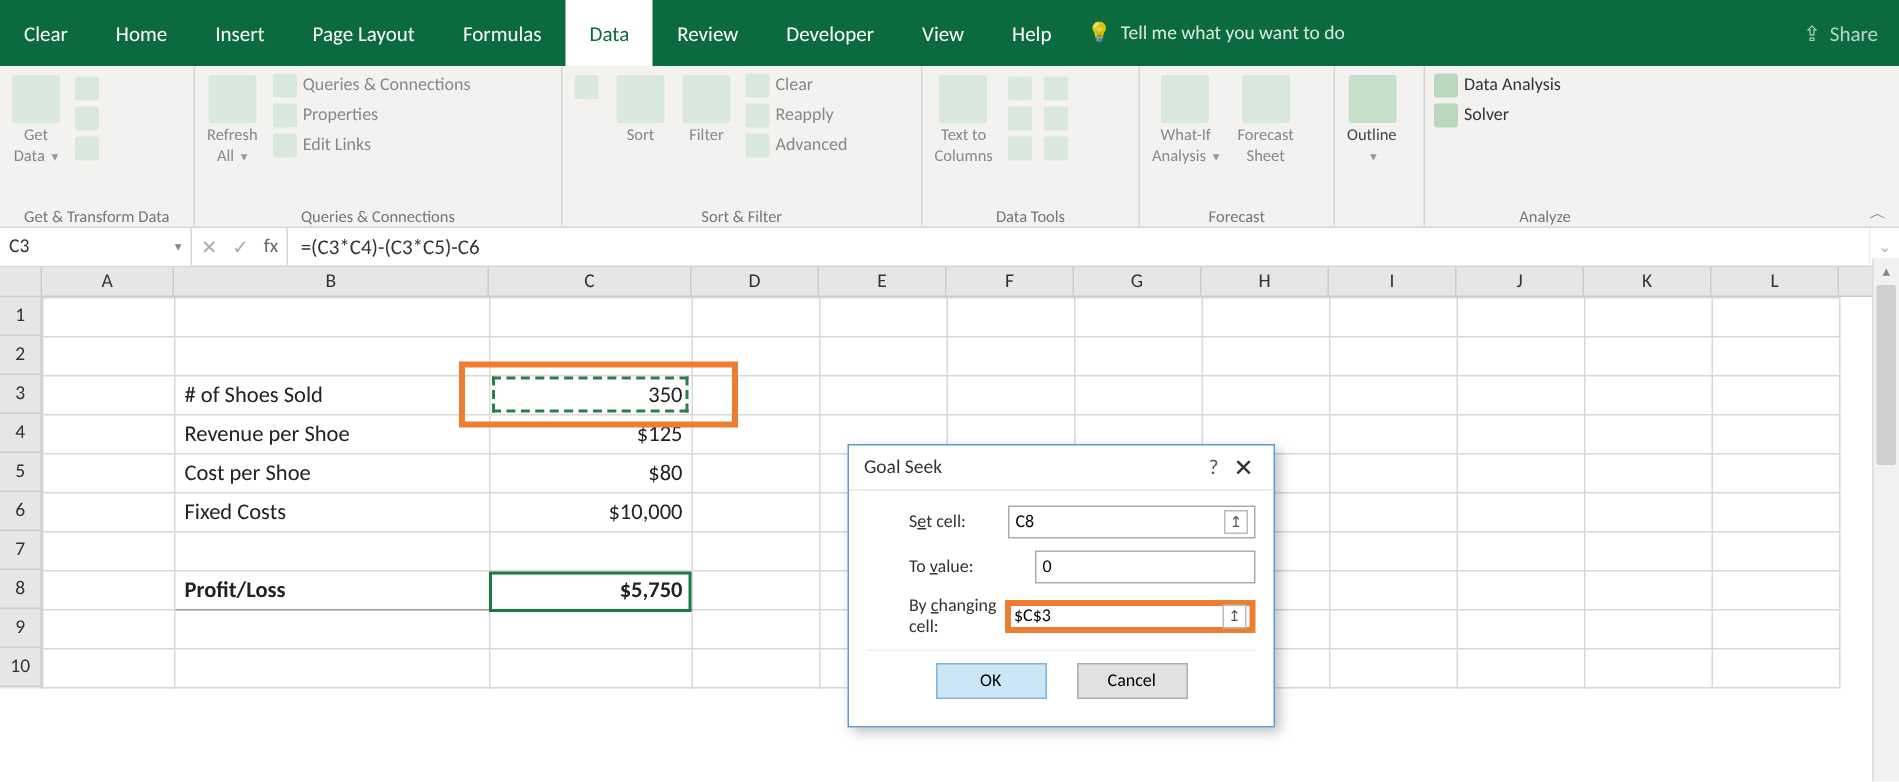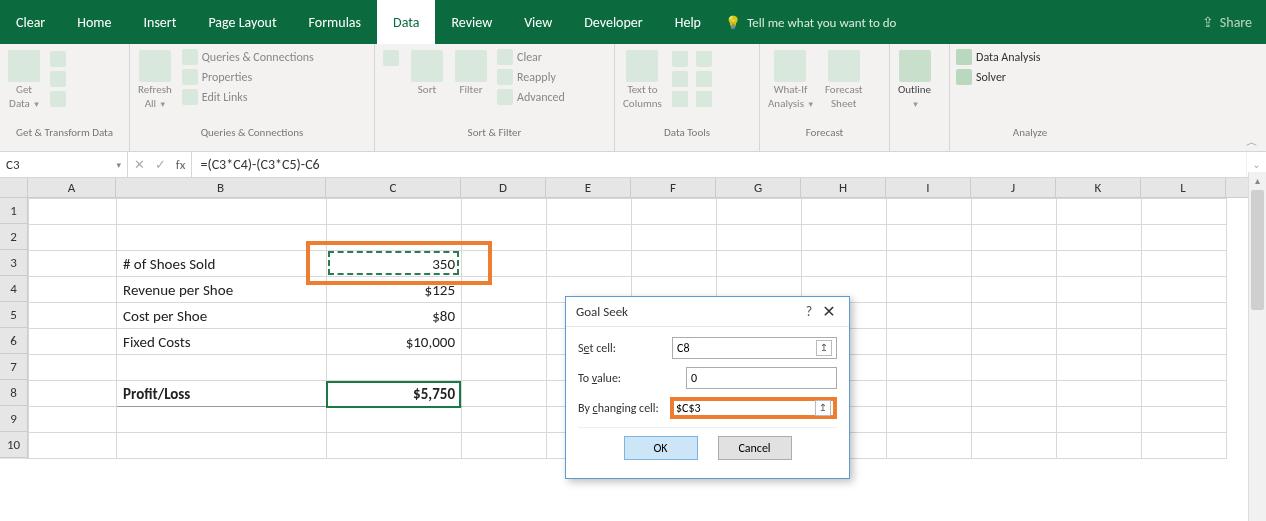--- a/index.html
+++ b/index.html
@@ -11,21 +11,21 @@
 .tab.file { background: #0c6b3e; }
 .tab.active { background: #fff; color: #0c6b3e; }
 .tellme { display: flex; align-items: center; gap: 6px; margin-left: 8px; opacity: .85; font-size: 13px; flex: 1; }
 .tellme .light { font-size: 13px; }
 .share { margin-right: 14px; display: flex; align-items: center; gap: 6px; opacity: .7; font-size: 14px; }
 
 
 .ribbon { height: 108px; background: #f3f2f1; border-bottom: 1px solid #d6d6d6; display: flex; }
 .group { border-right: 1px solid #d6d6d6; display: flex; flex-direction: column; padding: 2px 4px 0 4px; }
 .group-body { flex: 1; display: flex; align-items: flex-start; gap: 4px; padding-top: 2px; }
-.group-label { text-align: center; font-size: 11px; color: #777; padding: 2px 0 12px 0; }
+.group-label { text-align: center; font-size: 11px; color: #777; padding: 2px 0 0 0; }
 .rbtn { display: flex; flex-direction: column; align-items: center; justify-content: center; padding: 2px 4px; font-size: 11px; color: #888; text-align: center; line-height: 1.25; cursor: default; gap: 1px; }
 .rbtn.big .ico { width: 32px; height: 32px; }
 .rbtn .ico { width: 16px; height: 16px; background: #d9e8dc; border-radius: 2px; }
 .stack { display: flex; flex-direction: column; gap: 2px; font-size: 12px; color: #888; }
 .stack .line { display: flex; align-items: center; gap: 4px; padding: 1px 2px; }
 .stack .ico { width: 16px; height: 16px; background: #d9e8dc; border-radius: 2px; }
 .chev::after { content: "▾"; font-size: 9px; color: #999; margin-left: 2px; }
 .ribbon-collapse { position: absolute; right: 8px; top: 134px; font-size: 12px; color: #888; }
 
 
@@ -72,21 +72,21 @@
 .vscroll .thumb { height: 120px; background: #cfcfcf; margin: 0 2px; border-radius: 2px; }
 
 
 .dialog { position: absolute; left: 565px; top: 296px; width: 285px; background: #fff; border: 1px solid #5a9bd5; box-shadow: 3px 3px 8px rgba(0,0,0,.25); font-size: 12px; color: #333; }
 .dlg-title { height: 30px; display: flex; align-items: center; padding: 0 10px; border-bottom: 1px solid #e6e6e6; }
 .dlg-title .t { font-size: 13px; }
 .dlg-title .help { margin-left: auto; width: 20px; text-align: center; font-size: 14px; color: #555; cursor: pointer; }
 .dlg-title .close { width: 20px; text-align: center; font-size: 16px; color: #333; cursor: pointer; }
 .dlg-body { padding: 10px 12px 6px 12px; }
 .dlg-row { display: flex; align-items: center; margin-bottom: 8px; }
-.dlg-row label { width: 108px; }
+.dlg-row label { width: 108px; margin-left: 28px; }
 .dlg-row label u { text-decoration: underline; }
 .dlg-input { flex: 1; height: 22px; border: 1px solid #ababab; display: flex; align-items: center; padding: 0 4px; background: #fff; }
 .dlg-input input { border: none; outline: none; flex: 1; font-size: 12px; background: transparent; }
 .refpick { width: 16px; height: 16px; margin-left: 2px; border: 1px solid #bbb; font-size: 10px; text-align: center; line-height: 14px; color: #555; cursor: pointer; }
 .orange-input { border: 4px solid #ed7d31 !important; padding: 0 2px; }
 .dlg-buttons { display: flex; justify-content: center; gap: 20px; padding: 8px 0 12px 0; border-top: 1px solid #eee; margin-top: 4px; }
 .dlg-buttons button { width: 74px; height: 24px; border: 1px solid #adadad; background: #e1e1e1; font-size: 12px; cursor: pointer; }
 .dlg-buttons button.ok { background: #cde6f7; border-color: #7eb4e0; }
 .caret::after { content: "|"; margin-left: 0; animation: none; }
 </style>
@@ -94,22 +94,22 @@
 <body>
 
 <div class="tabs-bar">
   <div class="tab file">Clear</div>
   <div class="tab">Home</div>
   <div class="tab">Insert</div>
   <div class="tab">Page Layout</div>
   <div class="tab">Formulas</div>
   <div class="tab active">Data</div>
   <div class="tab">Review</div>
+  <div class="tab">Developer</div>
   <div class="tab">View</div>
-  <div class="tab">Developer</div>
   <div class="tab">Help</div>
   <div class="tellme">
     <span>💡</span>
     <span class="light">Tell me what you want to do</span>
   </div>
   <div class="share">
     <span>⇪</span>
     <span>Share</span>
   </div>
 </div>

